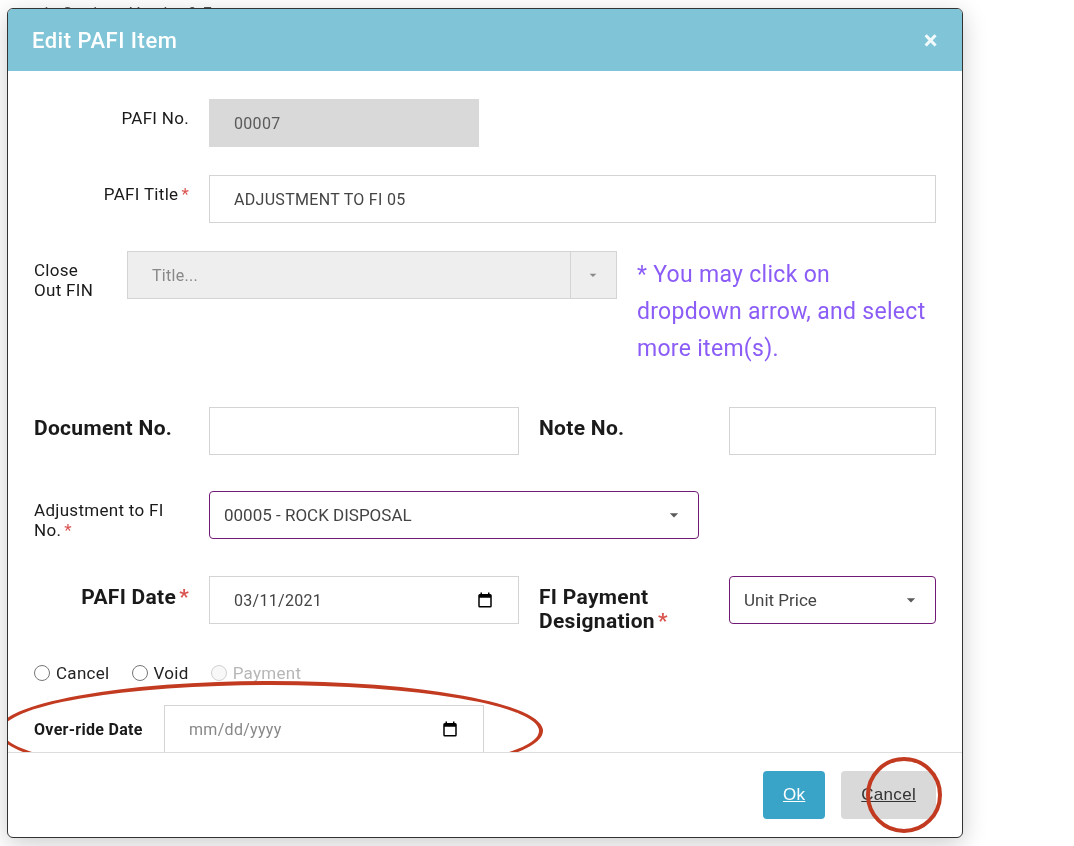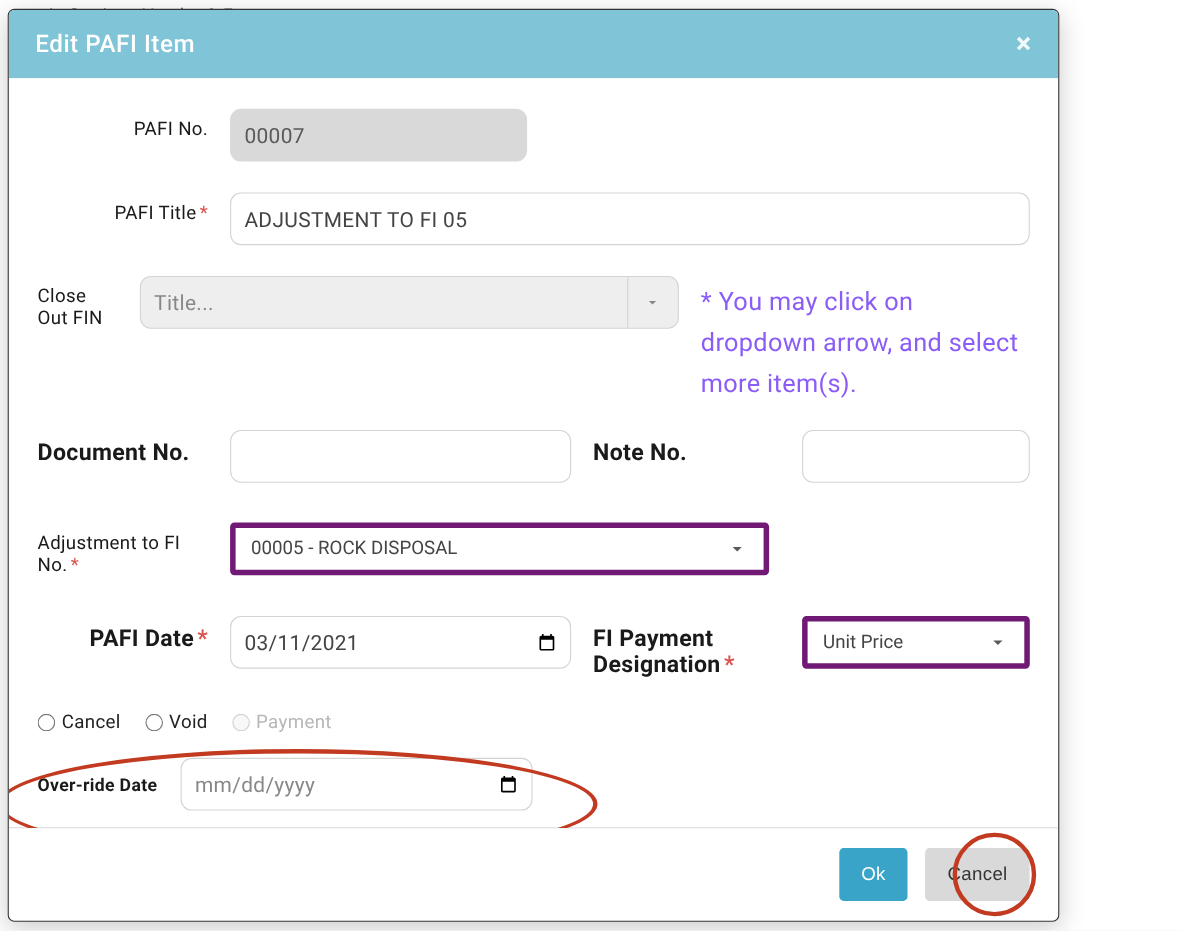--- a/index.html
+++ b/index.html
@@ -78,24 +78,24 @@
     color: #1a1a1a;
     text-align: right;
     letter-spacing: .3px;
   }
   .req { color: #d9534f; margin-left: 3px; }
   .field-col { flex: 1; min-width: 0; }
   .input, .readonly, .select-box, .date-input {
     width: 100%;
     height: 48px;
     border: 1px solid #d4d4d4;
-    border-radius: 10px;
+    border-radius: 0;
     background: #fff;
-    padding: 0 12px;
-    font-size: 19px;
+    padding: 0 24px;
+    font-size: 16px;
     color: #444;
     letter-spacing: .3px;
     display: flex;
     align-items: center;
   }
   .readonly {
     background: #d9d9d9;
     border-color: #d9d9d9;
     color: #5a5a5a;
     width: 270px;
@@ -113,21 +113,21 @@
     display: flex;
     align-items: center;
     justify-content: center;
   }
   .caret-svg { width: 16px; height: 16px; fill: #888; }
   .dropdown {
     display: flex;
     align-items: center;
     justify-content: space-between;
     height: 48px;
-    border: 5px solid #701a75;
+    border: 1px solid #701a75;
     border-radius: 4px;
     padding: 0 14px;
     font-size: 17px;
     color: #444;
     cursor: pointer;
   }
   .chevron {
     width: 20px; height: 20px; fill: #5a5a5a;
   }
   .hint {
@@ -193,20 +193,21 @@
     position: relative;
   }
   .btn {
     height: 48px;
     padding: 0 20px;
     border: none;
     border-radius: 4px;
     font-size: 17px;
     letter-spacing: .3px;
     cursor: pointer;
+    text-decoration: underline;
   }
   .btn-primary { background: #39a4c8; color: #fff; }
   .btn-default { background: #d9d9d9; color: #333; }
   
   .annot {
     position: absolute;
     border: 4px solid #c23b21;
     border-radius: 50%;
     pointer-events: none;
   }
@@ -235,21 +236,21 @@
 
     <div class="form-row">
       <div class="label-col">
         <span>PAFI Title</span><span class="req">*</span>
       </div>
       <div class="field-col">
         <div class="input" style="width:100%;">ADJUSTMENT TO FI 05</div>
       </div>
     </div>
 
-    <div class="form-row" style="margin-bottom:24px;">
+    <div class="form-row" style="margin-bottom:40px;">
       <div class="label-col" style="text-align:left; width:155px;">Close Out FIN</div>
       <div style="flex:0 0 490px;">
         <div class="select-box">
           <span class="select-placeholder">Title...</span>
           <div class="select-caret">
             <svg class="caret-svg" viewBox="0 0 24 24">
                 <path d="M7 10l5 5 5-5z"></path>
               </svg>
           </div>
         </div>

